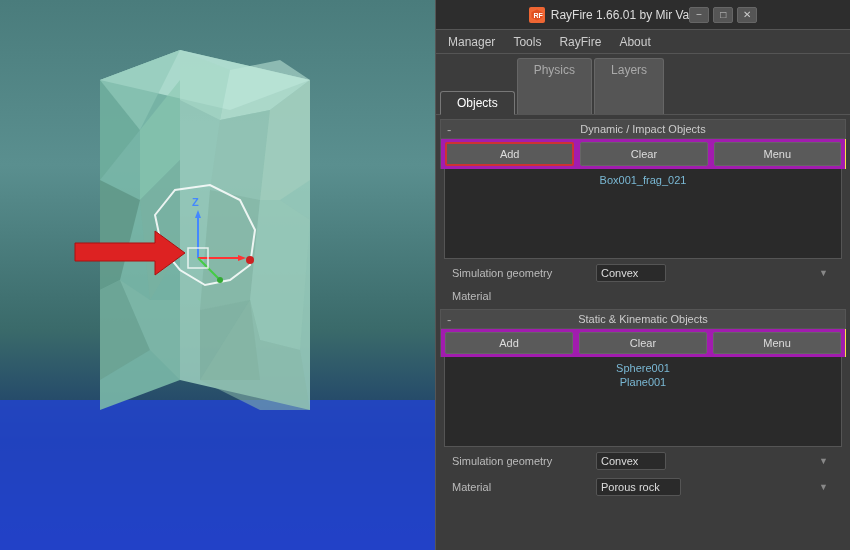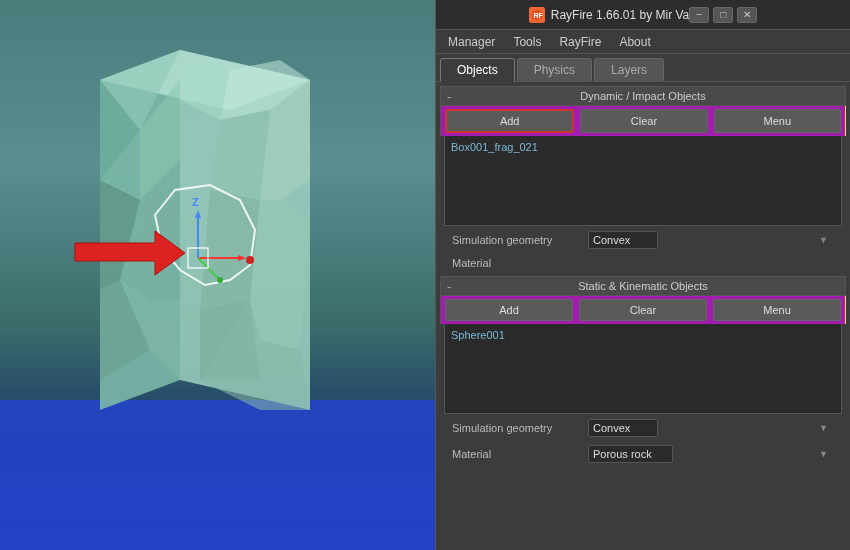--- a/index.html
+++ b/index.html
@@ -120,20 +120,21 @@
       cursor: pointer;
       border-radius: 3px 3px 0 0;
       font-size: 12px;
     }
     .tab.active {
       background: #3c3c3c;
       color: #fff;
       border-color: #777;
       border-bottom: 1px solid #3c3c3c;
       margin-bottom: -1px;
+      margin-top: 33px;
     }
 
     .panel-content {
       flex: 1;
       overflow-y: auto;
       padding: 0;
       background: #3c3c3c;
     }
 
     .section {
@@ -187,33 +188,34 @@
     .list-box {
       background: #2a2a2a;
       border: 1px solid #555;
       border-top: none;
       margin: 0 4px;
       height: 90px;
       overflow-y: auto;
       padding: 4px;
       color: #7ab8d4;
       font-size: 11px;
+      text-align: center;
     }
 
     .list-item {
       padding: 1px 2px;
       cursor: pointer;
     }
 
     .prop-row {
       display: flex;
       align-items: center;
       padding: 3px 8px;
       margin: 2px 4px;
-      gap: 16px;
+      gap: 24px;
     }
 
     .prop-label {
       color: #bbb;
       font-size: 11px;
       width: 120px;
       flex-shrink: 0;
     }
 
     .prop-select {
@@ -377,20 +379,21 @@
         <span class="section-header-minus">-</span>
         <span>Static &amp; Kinematic Objects</span>
       </div>
       <div class="btn-row">
         <button class="btn">Add</button>
         <button class="btn">Clear</button>
         <button class="btn">Menu</button>
       </div>
       <div class="list-box">
       <div class="list-item">Sphere001</div>
+          <div class="list-item">Plane001</div>
         </div>
       <div class="prop-row">
         <span class="prop-label">Simulation geometry</span>
         <div class="select-wrapper">
           <select class="prop-select">
           <option value="Convex">Convex</option><option value="Concave">Concave</option><option value="Box">Box</option><option value="Sphere">Sphere</option></select>
         </div>
       </div>
       <div class="prop-row">
         <span class="prop-label">Material</span>

